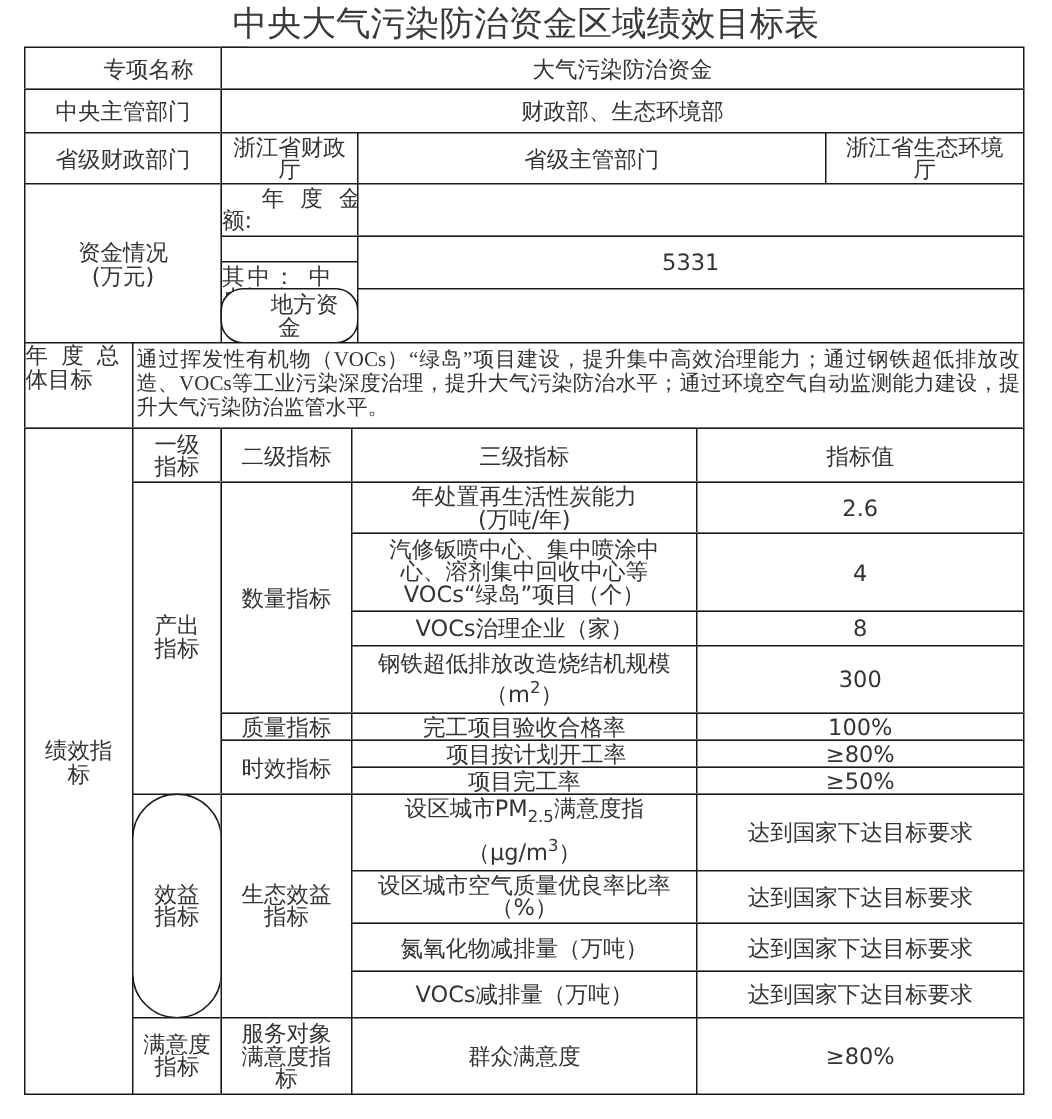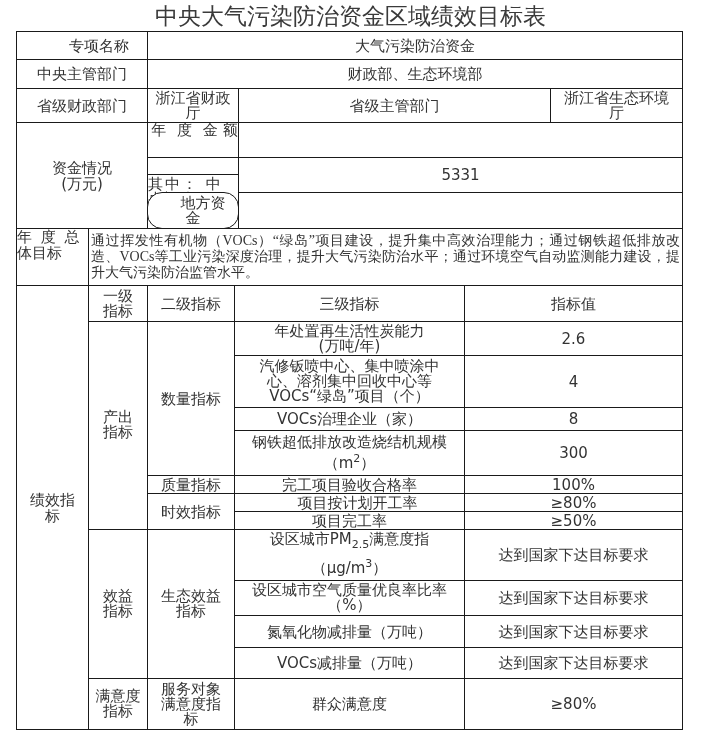--- a/index.html
+++ b/index.html
@@ -46,21 +46,21 @@
 </div>
 <div class="c tight" style="left:550px;top:88px;width:133px;height:35px;flex-direction:column;">
   <span>浙江省生态环境</span>
   <span>厅</span>
 </div>
 
 <div class="c" style="left:16px;top:122px;width:132px;height:107px;flex-direction:column;">
   <span>资金情况</span>
   <span>(万元)</span>
 </div>
-<div class="c tight" style="left:147px;top:122px;width:100px;height:36px;flex-direction:row;align-items:stretch;">
+<div class="c tight" style="left:147px;top:122px;width:100px;height:36px;flex-direction:column;align-items:stretch;">
   <span style="text-align:right;padding-right:2px;letter-spacing:3px;">年 度 金</span>
   <span style="text-align:left;">额:</span>
 </div>
 <div class="c" style="left:238px;top:122px;width:445px;height:36px;">
   <span></span>
 </div>
 <div class="c tight" style="left:147px;top:174px;width:92px;height:36px;flex-direction:column;align-items:flex-start;">
   <span style="text-align:right;padding-right:2px;letter-spacing:2px;">其中： 中</span>
   <span style="text-align:left;">央补助</span>
 </div>
@@ -162,21 +162,21 @@
   <span>≥80%</span>
 </div>
 
 <div class="c" style="left:234px;top:511px;width:231px;height:19px;">
   <span>项目完工率</span>
 </div>
 <div class="c" style="left:464px;top:511px;width:219px;height:19px;">
   <span>≥50%</span>
 </div>
 
-<div class="c tight" style="left:88px;top:529px;width:60px;height:150px;flex-direction:column;">
+<div class="c tight" style="left:88px;top:529px;width:60px;height:150px;flex-direction:column;border-radius:30px;">
   <span>效益</span>
   <span>指标</span>
 </div>
 <div class="c tight" style="left:147px;top:529px;width:88px;height:150px;flex-direction:column;">
   <span>生态效益</span>
   <span>指标</span>
 </div>
 
 <div class="c tight" style="left:234px;top:529px;width:231px;height:52px;flex-direction:column;justify-content:flex-start;padding-top:2px;">
   <span><span>设区城市PM</span><sub>2.5</sub><span>满意度指</span></span>

